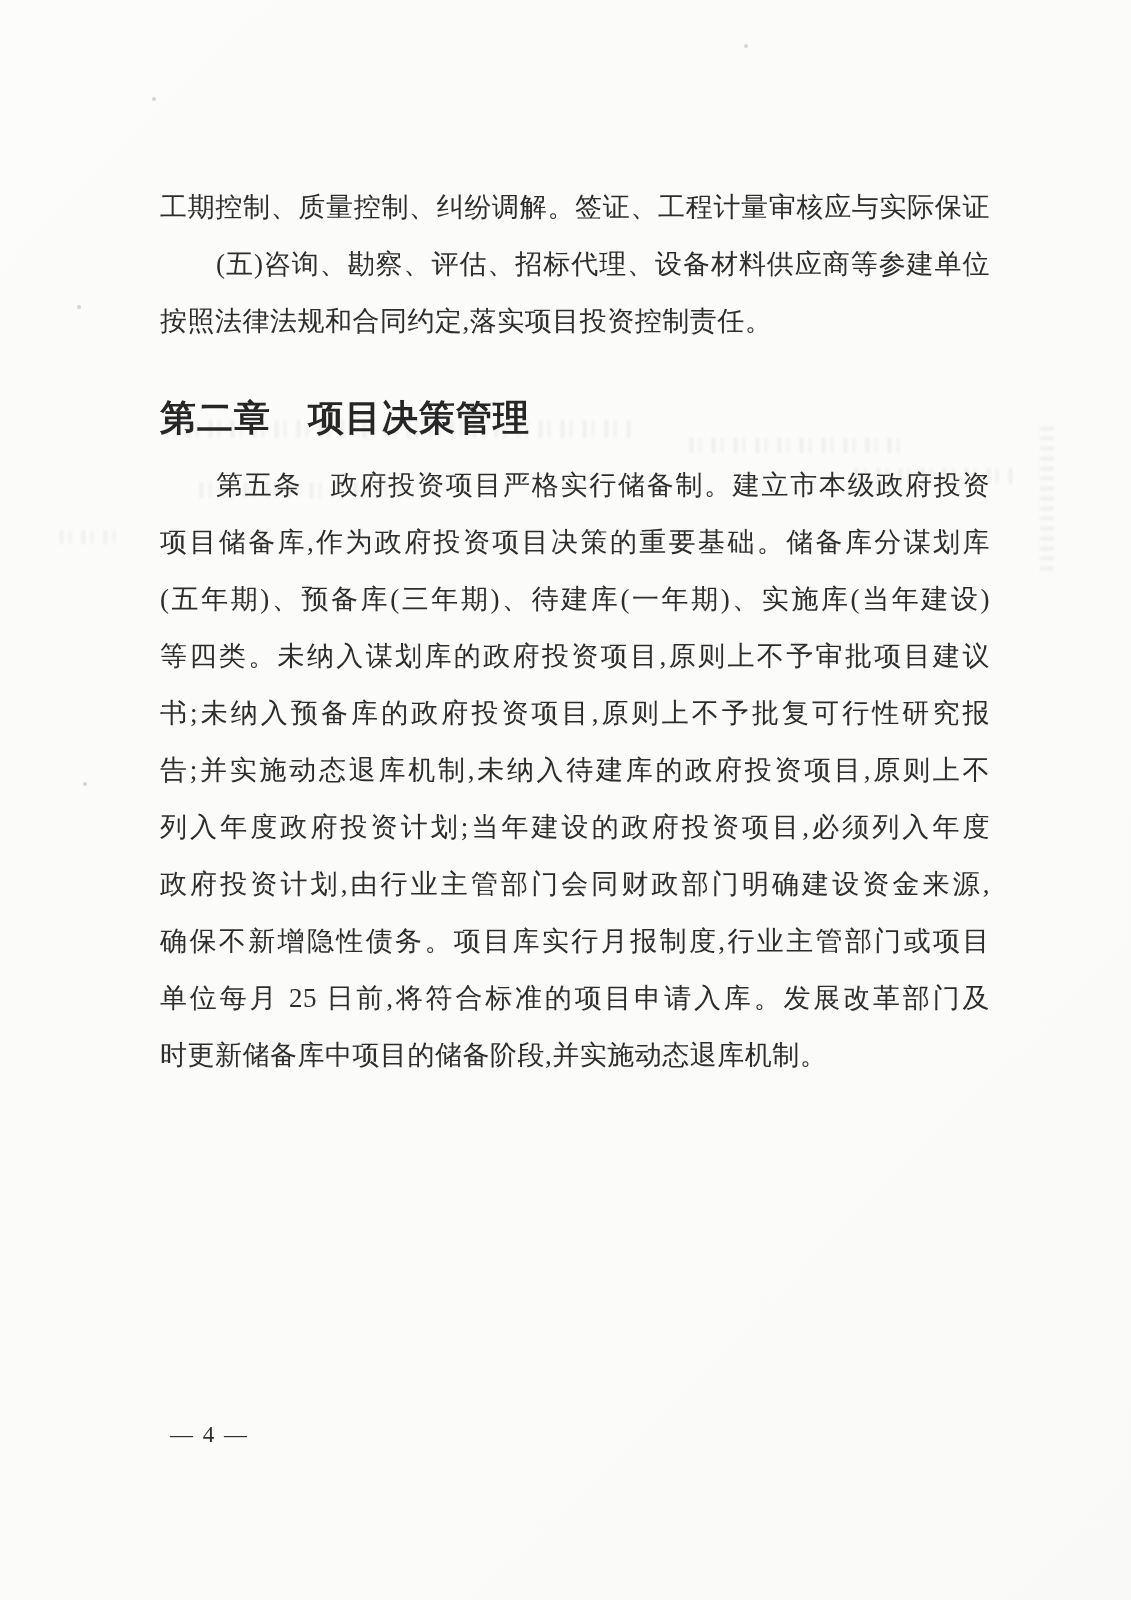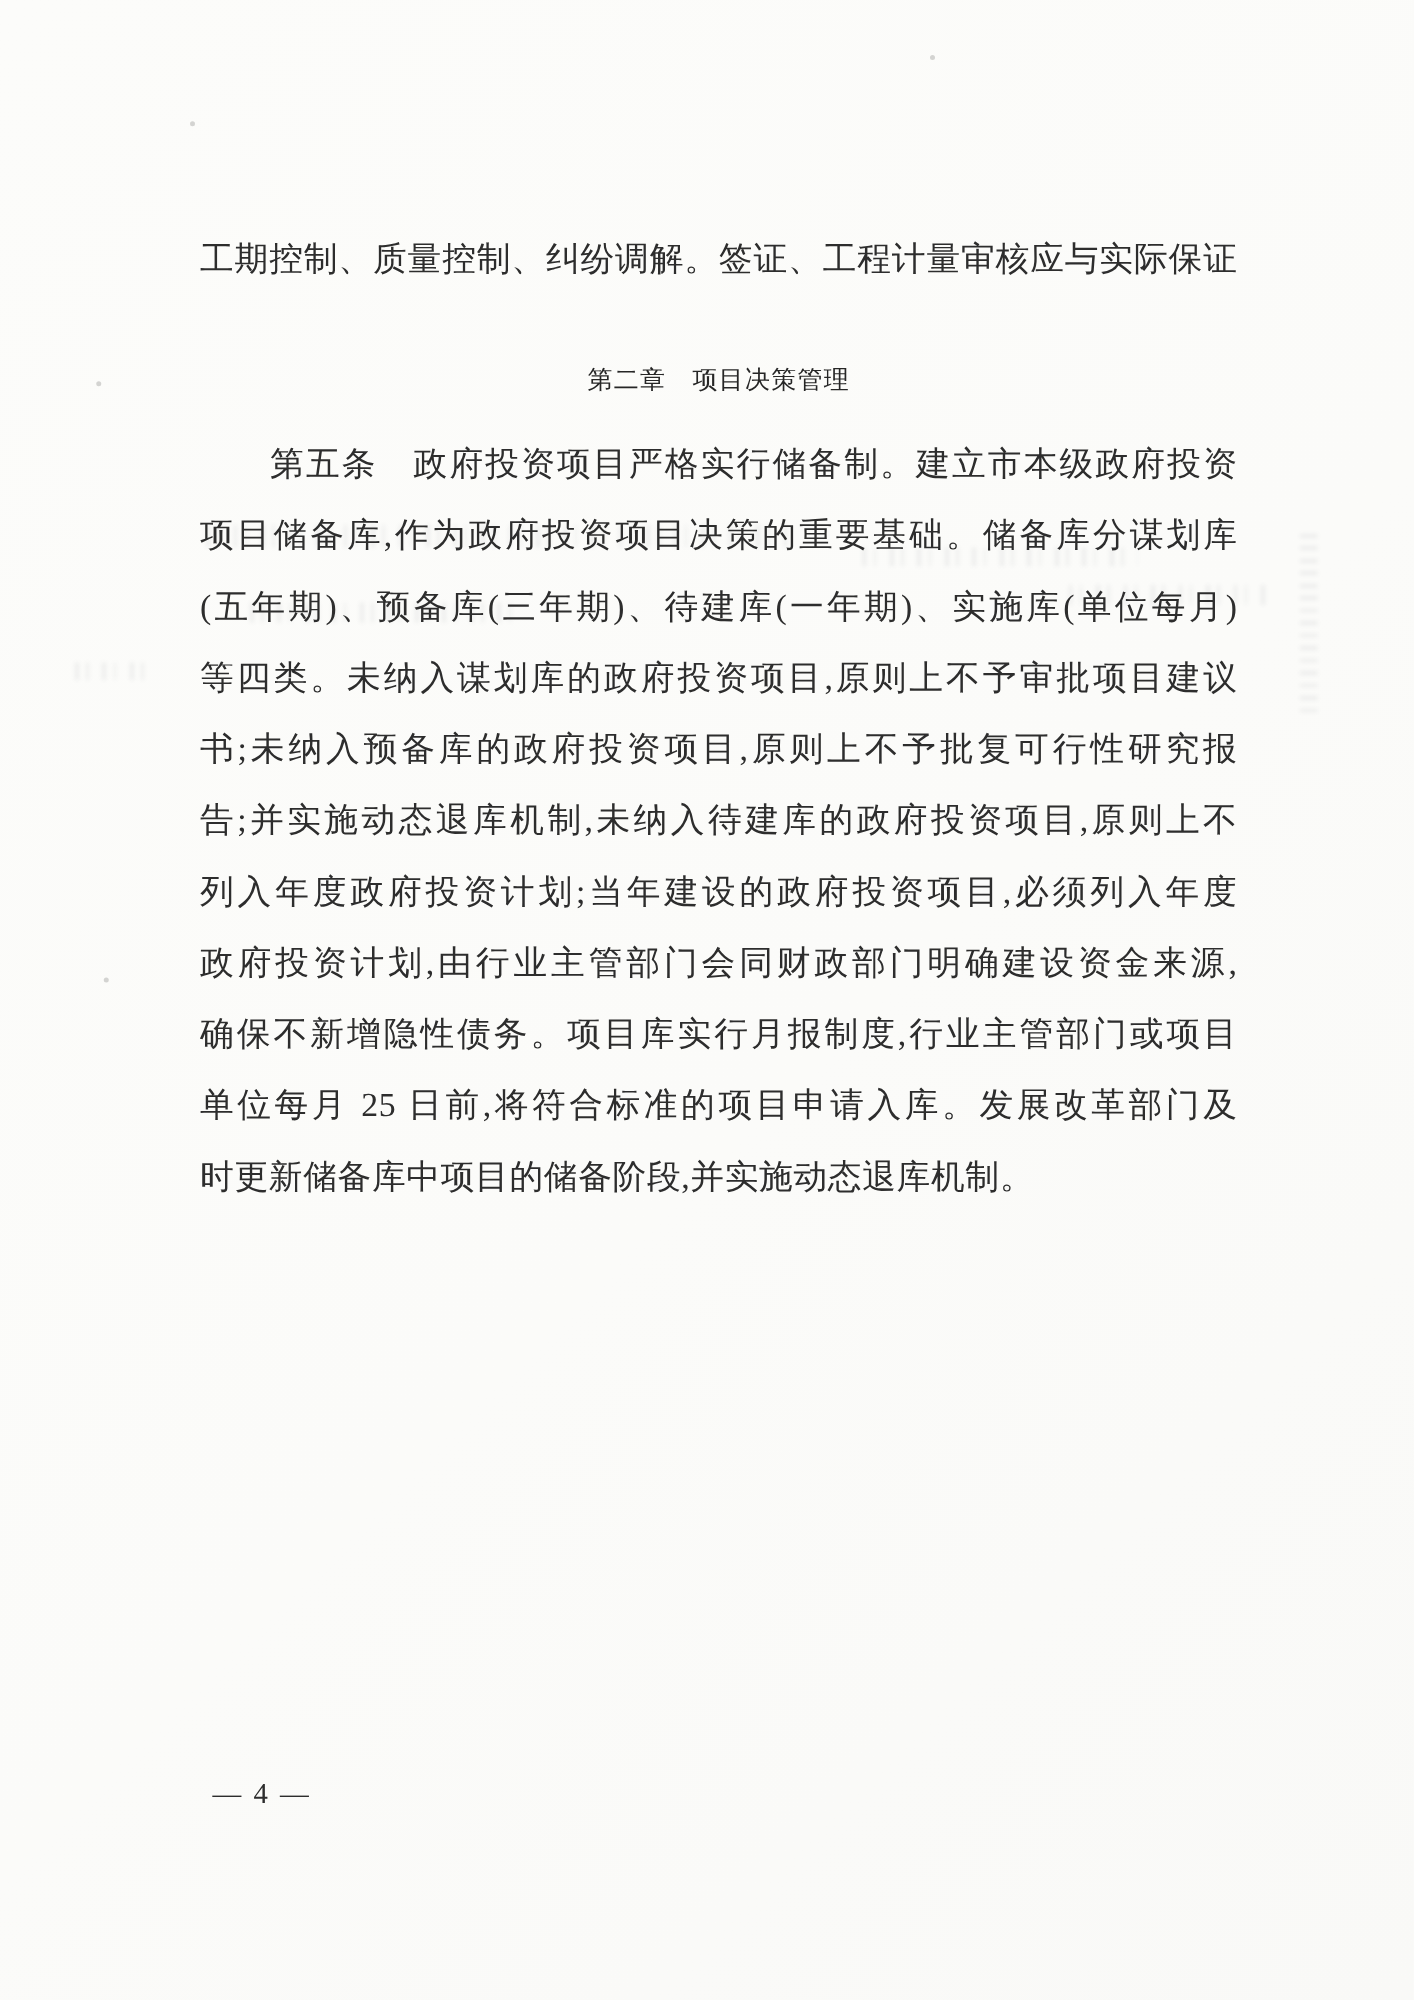--- a/index.html
+++ b/index.html
@@ -43,23 +43,22 @@
     height: 57px;
     overflow: hidden;
   }
   .line.first {
     text-indent: 56px;
   }
   .line.end {
     text-align-last: left;
   }
   .chapter-heading {
-    text-align: center;
-    font-weight: 400;
-    font-size: 20px;
+    font-weight: 700;
+    font-size: 36px;
     height: 57px;
     line-height: 57px;
     margin-top: 40px;
     margin-bottom: 10px;
     color: #262626;
     letter-spacing: 1px;
   }
   .page-number {
     position: absolute;
     left: 170px;
@@ -111,27 +110,31 @@
   <div class="speck" style="left:77px; top:305px;"></div>
   <div class="speck" style="left:744px; top:44px;"></div>
   <div class="speck" style="left:83px; top:782px;"></div>
 
   <div class="text-column">
 
     <div class="para">
       <div class="line">工期控制、质量控制、纠纷调解。签证、工程计量审核应与实际保证</div>
     </div>
 
+    <div class="para">
+      <div class="line first">(五)咨询、勘察、评估、招标代理、设备材料供应商等参建单位</div>
+      <div class="line end">按照法律法规和合同约定,落实项目投资控制责任。</div>
+    </div>
 
     <div class="chapter-heading">第二章　项目决策管理</div>
 
     <div class="para">
       <div class="line first">第五条　政府投资项目严格实行储备制。建立市本级政府投资</div>
       <div class="line">项目储备库,作为政府投资项目决策的重要基础。储备库分谋划库</div>
-      <div class="line">(五年期)、预备库(三年期)、待建库(一年期)、实施库(单位每月)</div>
+      <div class="line">(五年期)、预备库(三年期)、待建库(一年期)、实施库(当年建设)</div>
       <div class="line">等四类。未纳入谋划库的政府投资项目,原则上不予审批项目建议</div>
       <div class="line">书;未纳入预备库的政府投资项目,原则上不予批复可行性研究报</div>
       <div class="line">告;并实施动态退库机制,未纳入待建库的政府投资项目,原则上不</div>
       <div class="line">列入年度政府投资计划;当年建设的政府投资项目,必须列入年度</div>
       <div class="line">政府投资计划,由行业主管部门会同财政部门明确建设资金来源,</div>
       <div class="line">确保不新增隐性债务。项目库实行月报制度,行业主管部门或项目</div>
       <div class="line">单位每月 25 日前,将符合标准的项目申请入库。发展改革部门及</div>
       <div class="line end">时更新储备库中项目的储备阶段,并实施动态退库机制。</div>
     </div>
 

